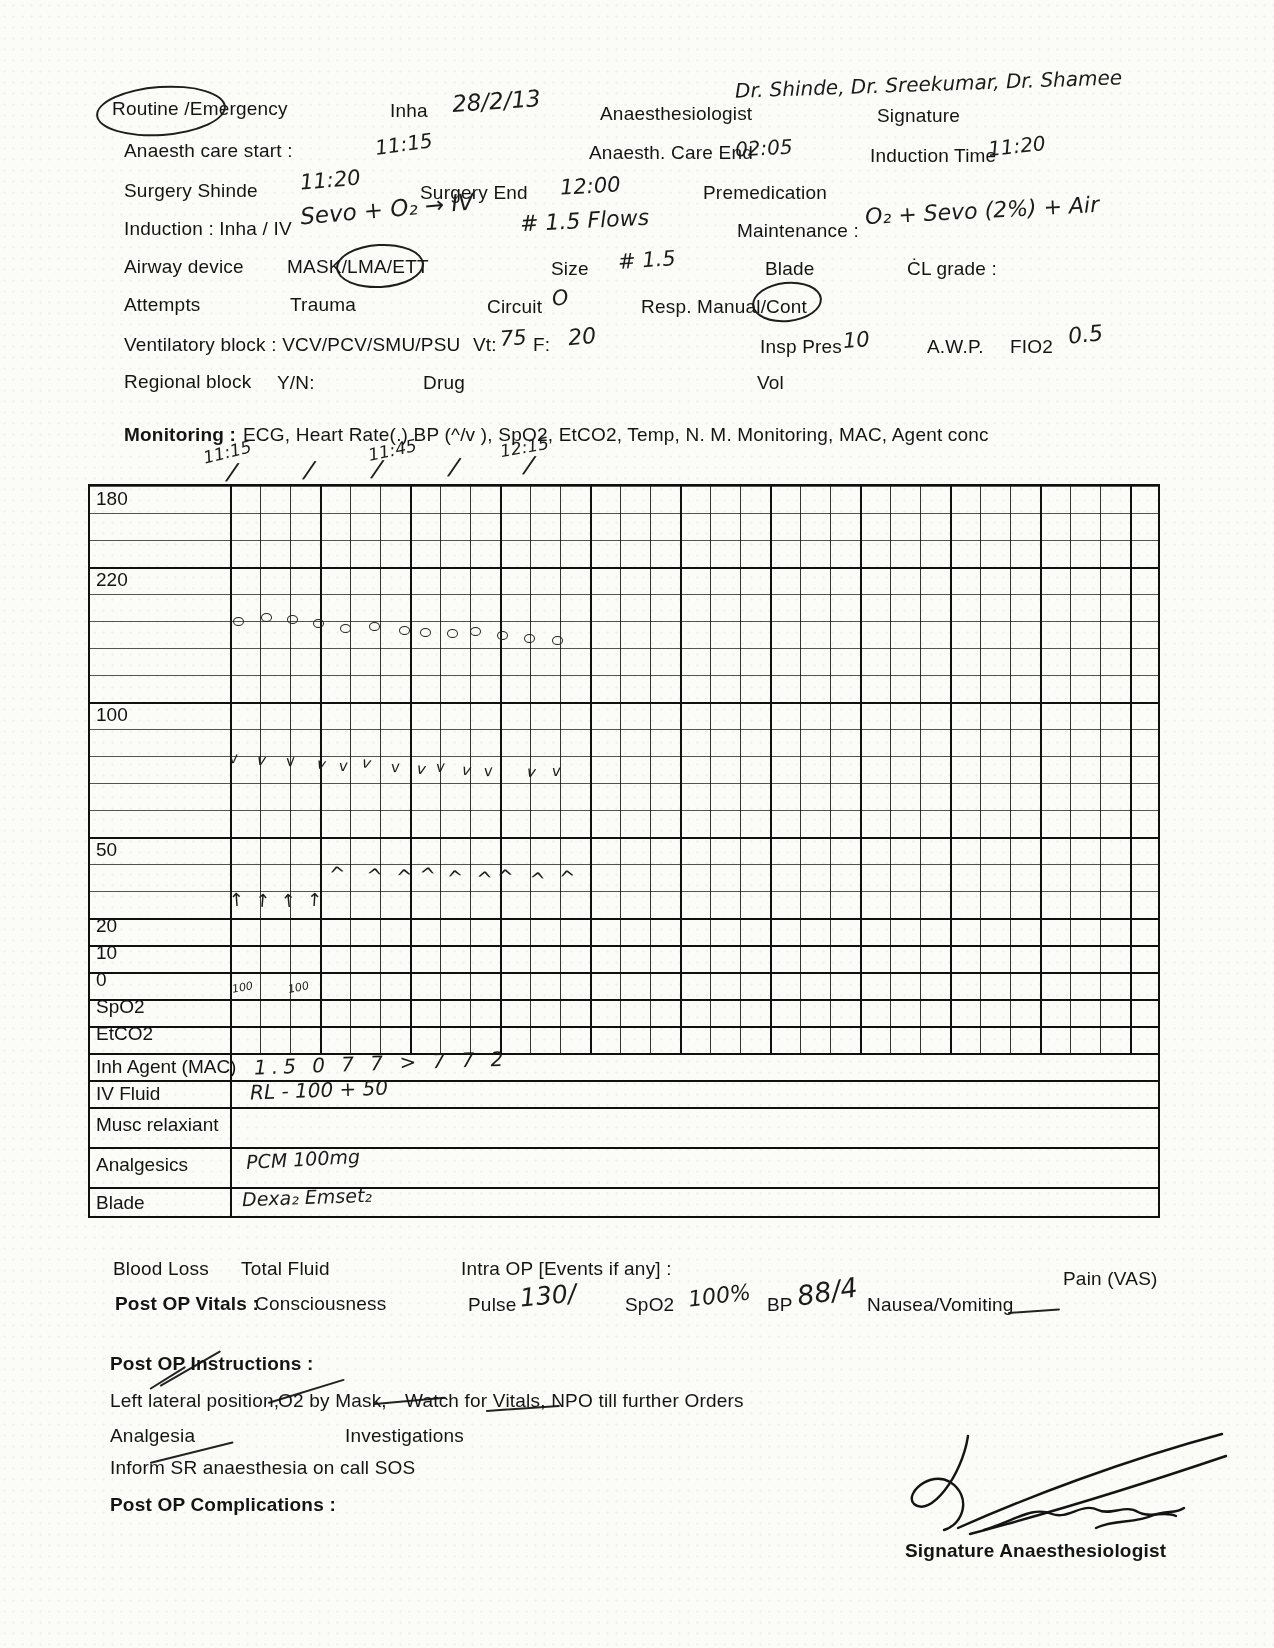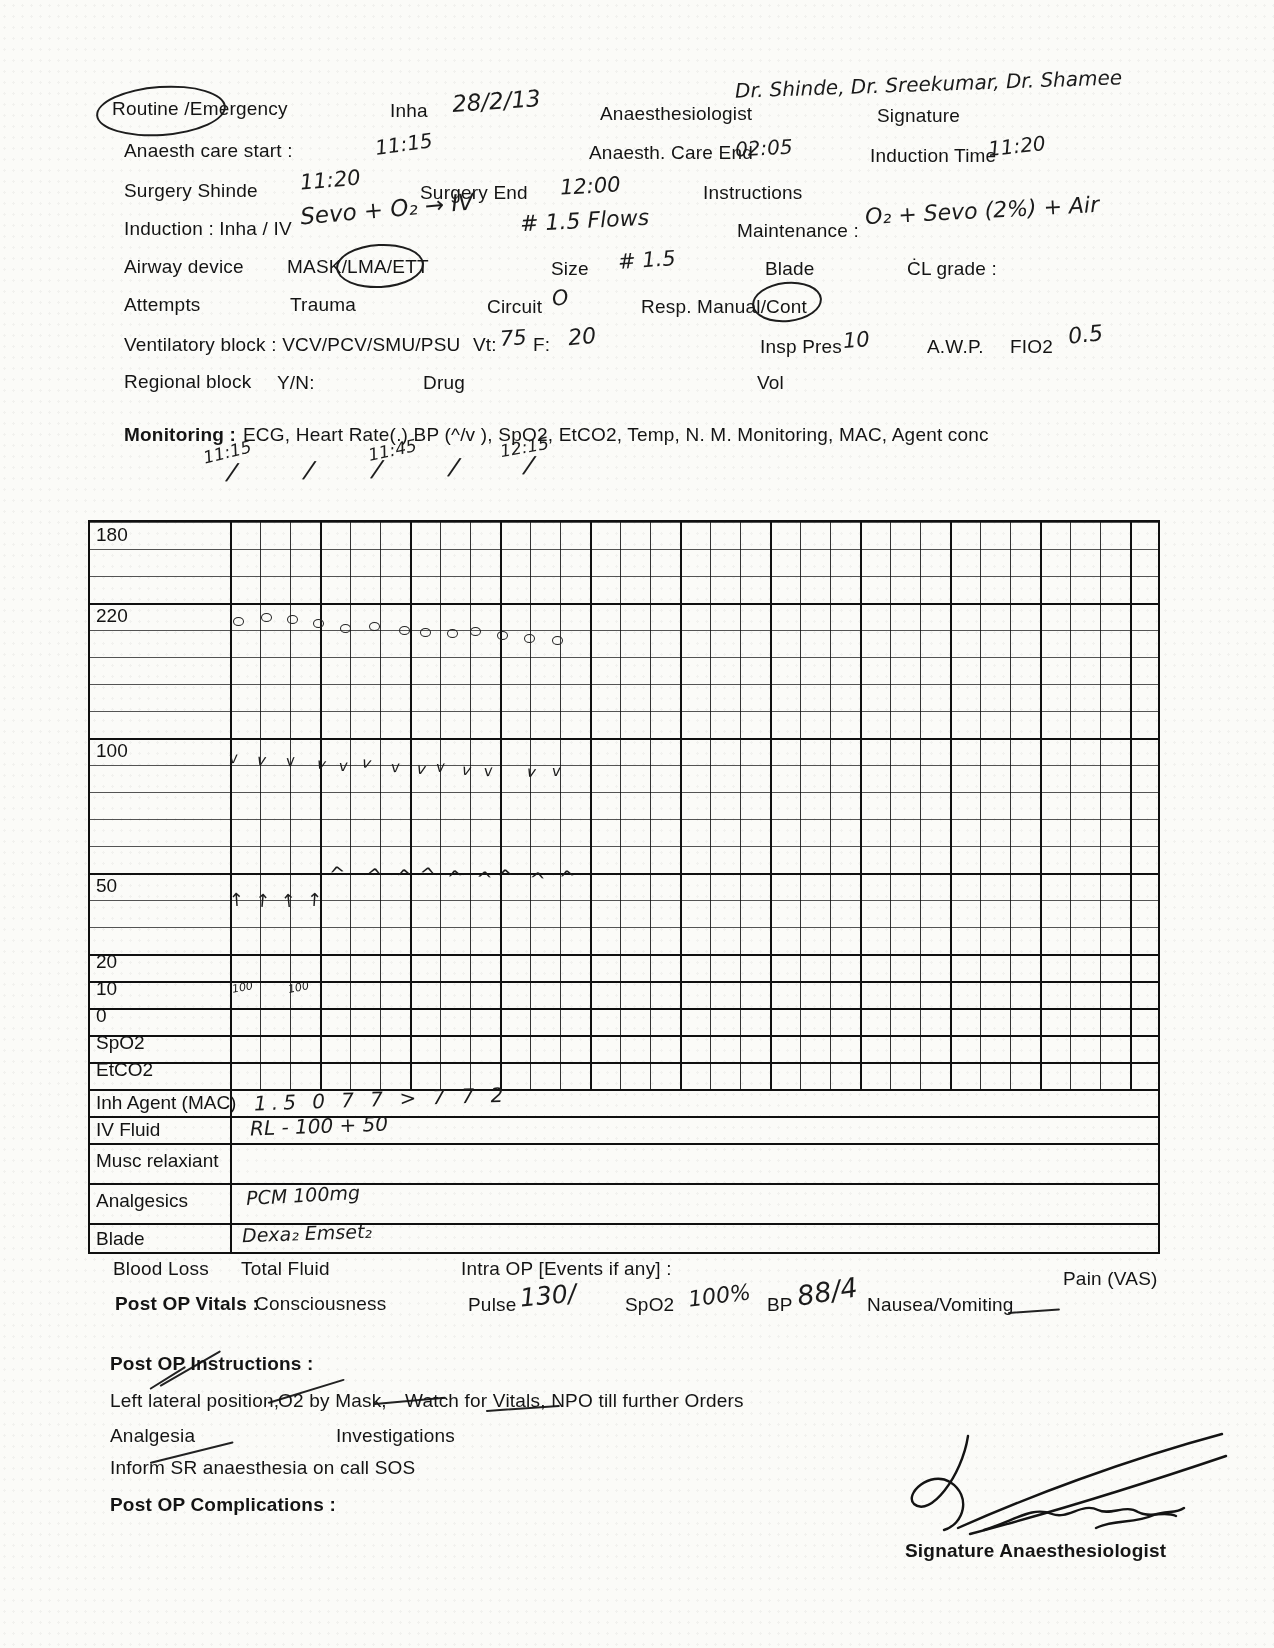--- a/index.html
+++ b/index.html
@@ -2,21 +2,21 @@
 <html><head>
 <meta charset="utf-8">
 <style>
   html,body{margin:0;padding:0;background:#9a9a98;}
   .page{position:relative;width:1274px;height:1648px;margin:0 auto;background:#fbfbf8;overflow:hidden;
         background-image:radial-gradient(rgba(40,40,40,0.045) 1px,transparent 1.2px);background-size:9px 11px;}
   .lbl{position:absolute;white-space:nowrap;font-family:"Liberation Sans",sans-serif;font-size:19px;color:#141414;letter-spacing:.2px;}
   .b{font-weight:700;}
   .hw{position:absolute;white-space:nowrap;font-family:"DejaVu Sans",sans-serif;font-style:italic;color:#1b1b1b;}
   .circ{position:absolute;border:2px solid #1d1d1d;border-radius:50%;}
-  .grid{position:absolute;left:88px;top:484px;width:1072px;height:734px;border:2.2px solid #101010;box-sizing:border-box;margin-top:36px;}
+  .grid{position:absolute;left:88px;top:484px;width:1072px;height:734px;border:2.2px solid #101010;box-sizing:border-box;}
   .cols{position:absolute;left:140px;right:0;top:0;height:567px;
         background-image:repeating-linear-gradient(90deg,rgba(18,18,18,.85) 0 1.4px,transparent 1.4px 30px),
                          repeating-linear-gradient(90deg,#0f0f0f 0 2.4px,transparent 2.4px 90px);}
   .rows{position:absolute;left:0;right:0;top:0;height:567px;
         background-image:repeating-linear-gradient(180deg,rgba(28,28,28,.75) 0 1.3px,transparent 1.3px 27px);}
   .hl{position:absolute;left:0;right:0;height:2.3px;background:#101010;}
   .vsep{position:absolute;left:140px;top:0;bottom:0;width:2.3px;background:#101010;}
   .glabel{position:absolute;left:6px;font-family:"Liberation Sans",sans-serif;font-size:19px;color:#131313;white-space:nowrap;}
   .gval{position:absolute;font-family:"DejaVu Sans",sans-serif;font-style:italic;color:#1b1b1b;white-space:nowrap;}
   #marks{position:absolute;left:0;top:0;width:100%;height:100%;pointer-events:none;}
@@ -42,21 +42,21 @@
   <span class="hw" style="left:375px;top:132px;font-size:20px;transform:rotate(-8deg)">11:15</span>
   <span class="lbl" style="left:589px;top:142px">Anaesth. Care End</span>
   <span class="hw" style="left:735px;top:136px;font-size:20px;transform:rotate(-3deg)">02:05</span>
   <span class="lbl" style="left:870px;top:145px">Induction Time</span>
   <span class="hw" style="left:988px;top:134px;font-size:20px;transform:rotate(-6deg)">11:20</span>
 
   <span class="lbl" style="left:124px;top:180px">Surgery Shinde</span>
   <span class="hw" style="left:300px;top:168px;font-size:21px;transform:rotate(-5deg)">11:20</span>
   <span class="lbl" style="left:420px;top:182px">Surgery End</span>
   <span class="hw" style="left:560px;top:174px;font-size:21px;transform:rotate(-3deg)">12:00</span>
-  <span class="lbl" style="left:703px;top:182px">Instructions</span>
+  <span class="lbl" style="left:703px;top:182px">Premedication</span>
 
   <span class="lbl" style="left:124px;top:218px">Induction : Inha / IV</span>
   <span class="hw" style="left:300px;top:196px;font-size:23px;transform:rotate(-5deg)">Sevo + O₂ → IV</span>
   <span class="hw" style="left:520px;top:208px;font-size:22px;transform:rotate(-3deg)"># 1.5 Flows</span>
   <span class="lbl" style="left:737px;top:220px">Maintenance :</span>
   <span class="hw" style="left:865px;top:198px;font-size:22px;transform:rotate(-3deg)">O₂ + Sevo (2%) + Air</span>
 
   <span class="lbl" style="left:124px;top:256px">Airway device</span>
   <span class="lbl" style="left:287px;top:256px">MASK/LMA/ETT</span>
   <div class="circ" style="left:336px;top:244px;width:84px;height:40px;transform:rotate(-3deg)"></div>
@@ -204,21 +204,21 @@
   <span class="lbl" style="left:767px;top:1294px">BP</span>
   <span class="hw" style="left:797px;top:1276px;font-size:27px;transform:rotate(-9deg)">88/4</span>
   <span class="lbl" style="left:867px;top:1294px">Nausea/Vomiting</span>
   <span class="lbl" style="left:1063px;top:1268px">Pain (VAS)</span>
 
   <span class="lbl b" style="left:110px;top:1353px">Post OP Instructions :</span>
   <span class="lbl" style="left:110px;top:1390px">Left lateral position,</span>
   <span class="lbl" style="left:278px;top:1390px">O2 by Mask,</span>
   <span class="lbl" style="left:405px;top:1390px">Watch for Vitals, NPO till further Orders</span>
   <span class="lbl" style="left:110px;top:1425px">Analgesia</span>
-  <span class="lbl" style="left:336px;top:1425px">Investigations</span>
+  <span class="lbl" style="left:345px;top:1425px">Investigations</span>
   <span class="lbl" style="left:110px;top:1457px">Inform SR anaesthesia on call SOS</span>
   <span class="lbl b" style="left:110px;top:1494px">Post OP Complications :</span>
 
   <svg class="sig" width="330" height="125" viewBox="0 0 330 125">
     <g fill="none" stroke="#141414" stroke-width="2.4" stroke-linecap="round">
       <path d="M68 18 C 62 58, 30 100, 14 86 C 4 76, 30 52, 50 64 C 72 78, 64 106, 44 112"></path>
       <path d="M58 110 C 125 80, 225 42, 322 16"></path>
       <path d="M70 116 C 150 95, 255 62, 326 38"></path>
       <path d="M84 112 C 116 102, 132 88, 152 96 C 168 102, 182 84, 198 92 C 210 98, 226 86, 238 94 C 250 101, 264 92, 276 98"></path>
       <path d="M196 110 C 214 101, 234 106, 254 97 C 266 92, 276 96, 284 90"></path>

